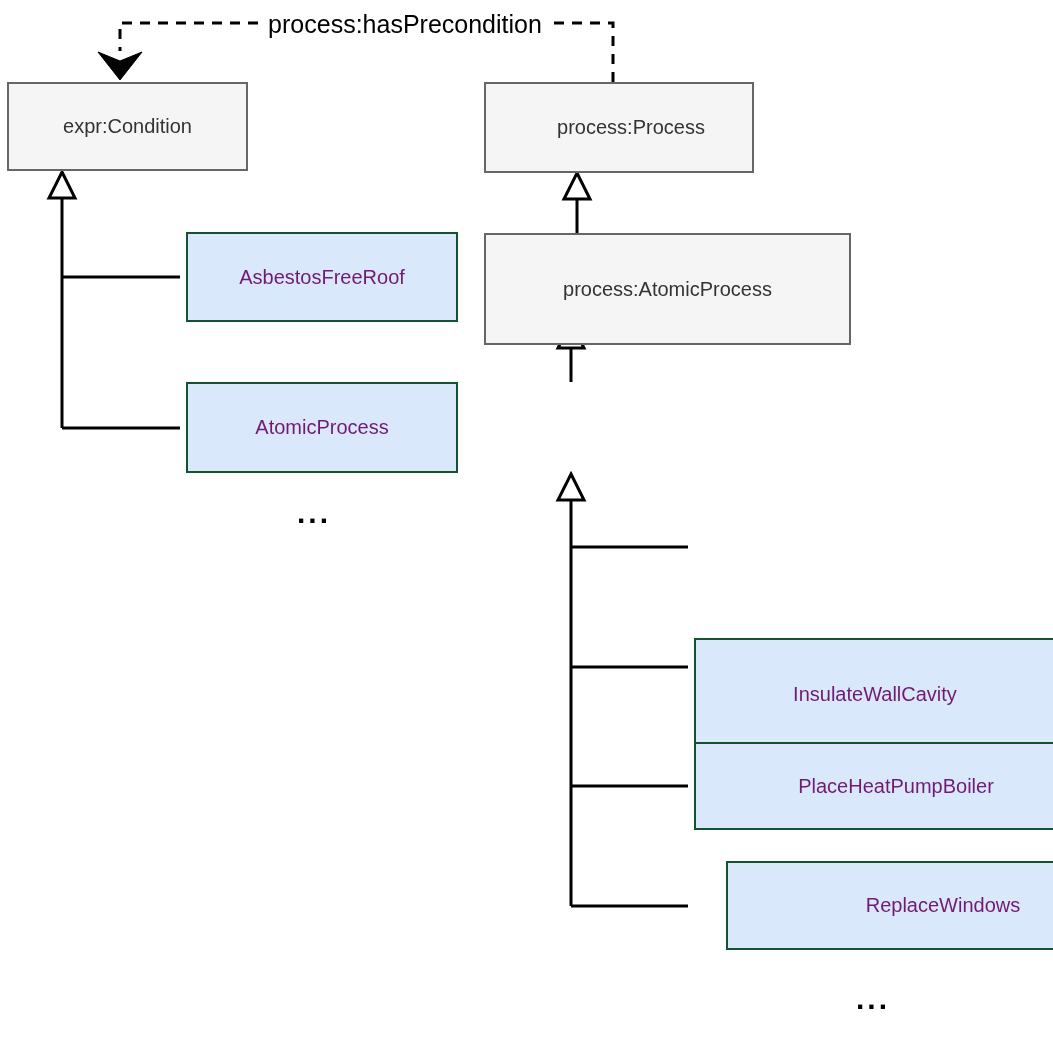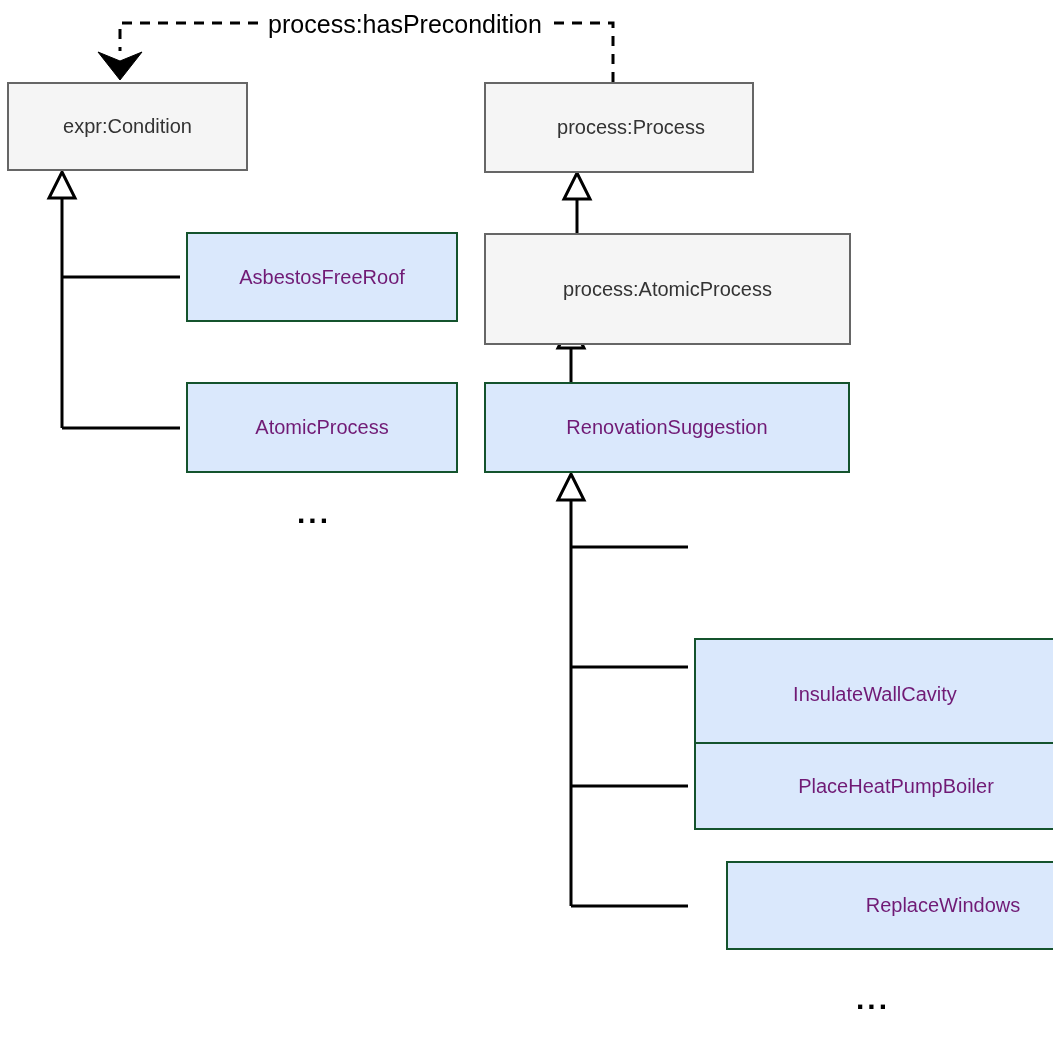--- a/index.html
+++ b/index.html
@@ -105,23 +105,20 @@
   </div>
 
   <div class="node domain" style="left:180px; top:232px; width:272px; height:90px;">
     <span>AsbestosFreeRoof</span>
   </div>
 
   <div class="node domain" style="left:180px; top:382px; width:272px; height:91px;">
     <span>AtomicProcess</span>
   </div>
 
-  <div class="node domain" style="left:478px; top:382px; width:366px; height:91px;">
-    <span>RenovationSuggestion</span>
-  </div>
 
 
   <div class="node domain" style="left:688px; top:638px; width:362px; height:112px;">
     <span>InsulateWallCavity</span>
   </div>
 
   <div class="node domain" style="left:688px; top:742px; width:404px; height:88px;">
     <span>PlaceHeatPumpBoiler</span>
   </div>
 

